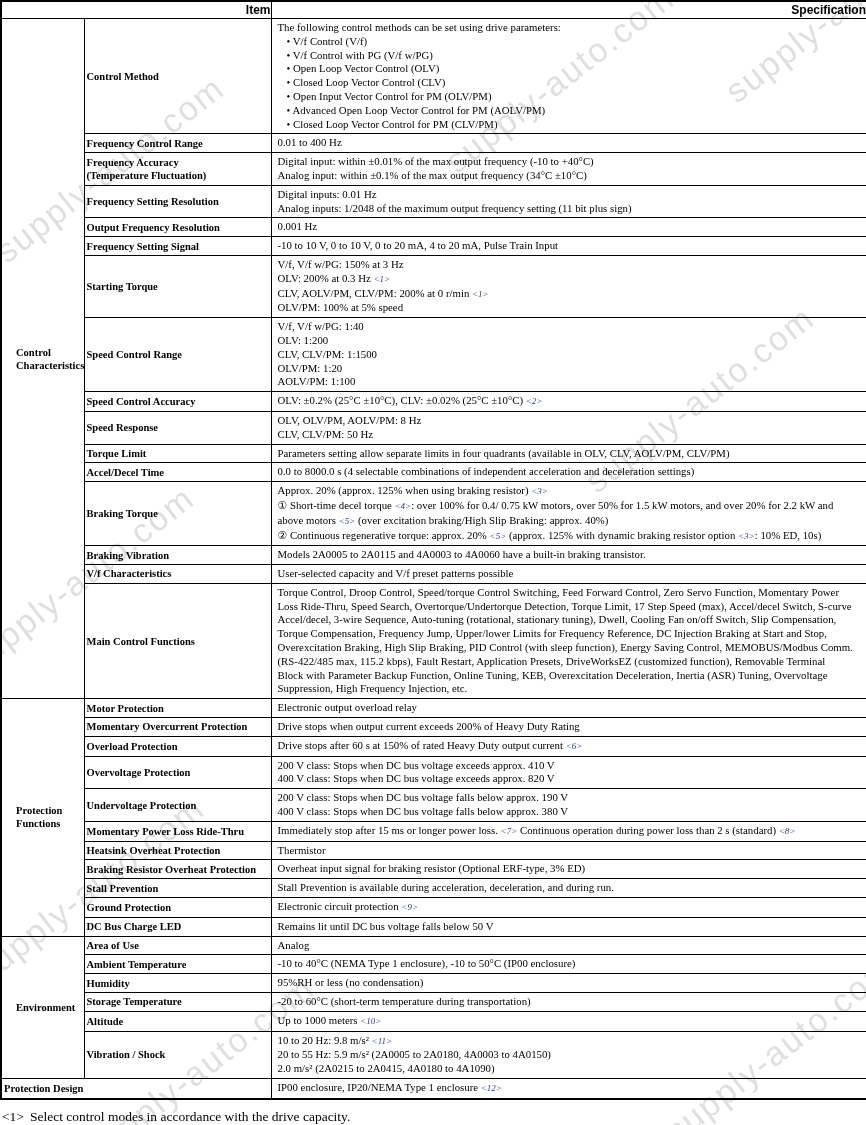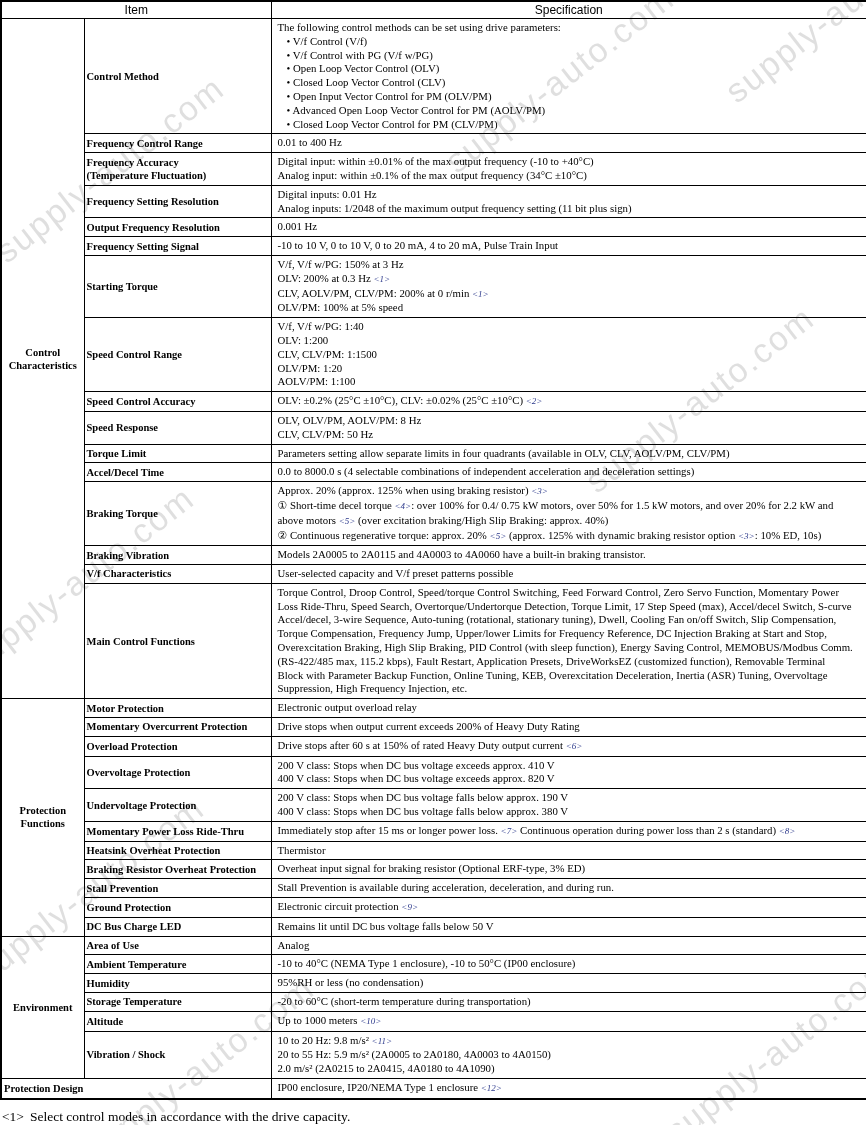--- a/index.html
+++ b/index.html
@@ -19,26 +19,26 @@
   table.spec{
     position:relative;z-index:1;
     width:866px;border-collapse:collapse;table-layout:fixed;
     border:2px solid #000;
     background:transparent;
   }
   table.spec th, table.spec td{border:1px solid #000;background:transparent;}
   thead th{
     background:#c8c8c8;
     font-family:"Liberation Sans", sans-serif;
-    font-size:12px;font-weight:normal;
-    padding:1px 0;height:14px;
+    font-size:12px;font-weight:bold;
+    padding:1px 0;height:14px;text-align:right;
   }
   td.group-cell{
-    font-weight:bold;text-align:center;vertical-align:middle;
-    font-size:10.5px;line-height:13px;white-space:pre-line;padding:0;
+    font-weight:bold;text-align:left;vertical-align:middle;
+    font-size:10.5px;line-height:13px;white-space:pre-line;padding:14px;
   }
   td.item-cell{
     font-weight:bold;text-align:left;vertical-align:middle;
     font-size:10.5px;line-height:13px;white-space:pre-line;padding:2px 2px;
   }
   td.item-cell.merged{font-size:10.5px;margin-left:40px;}
   td.spec-cell{
     font-size:10.8px;line-height:13.8px;
     padding:2px 13px 2px 6px;vertical-align:middle;
   }

